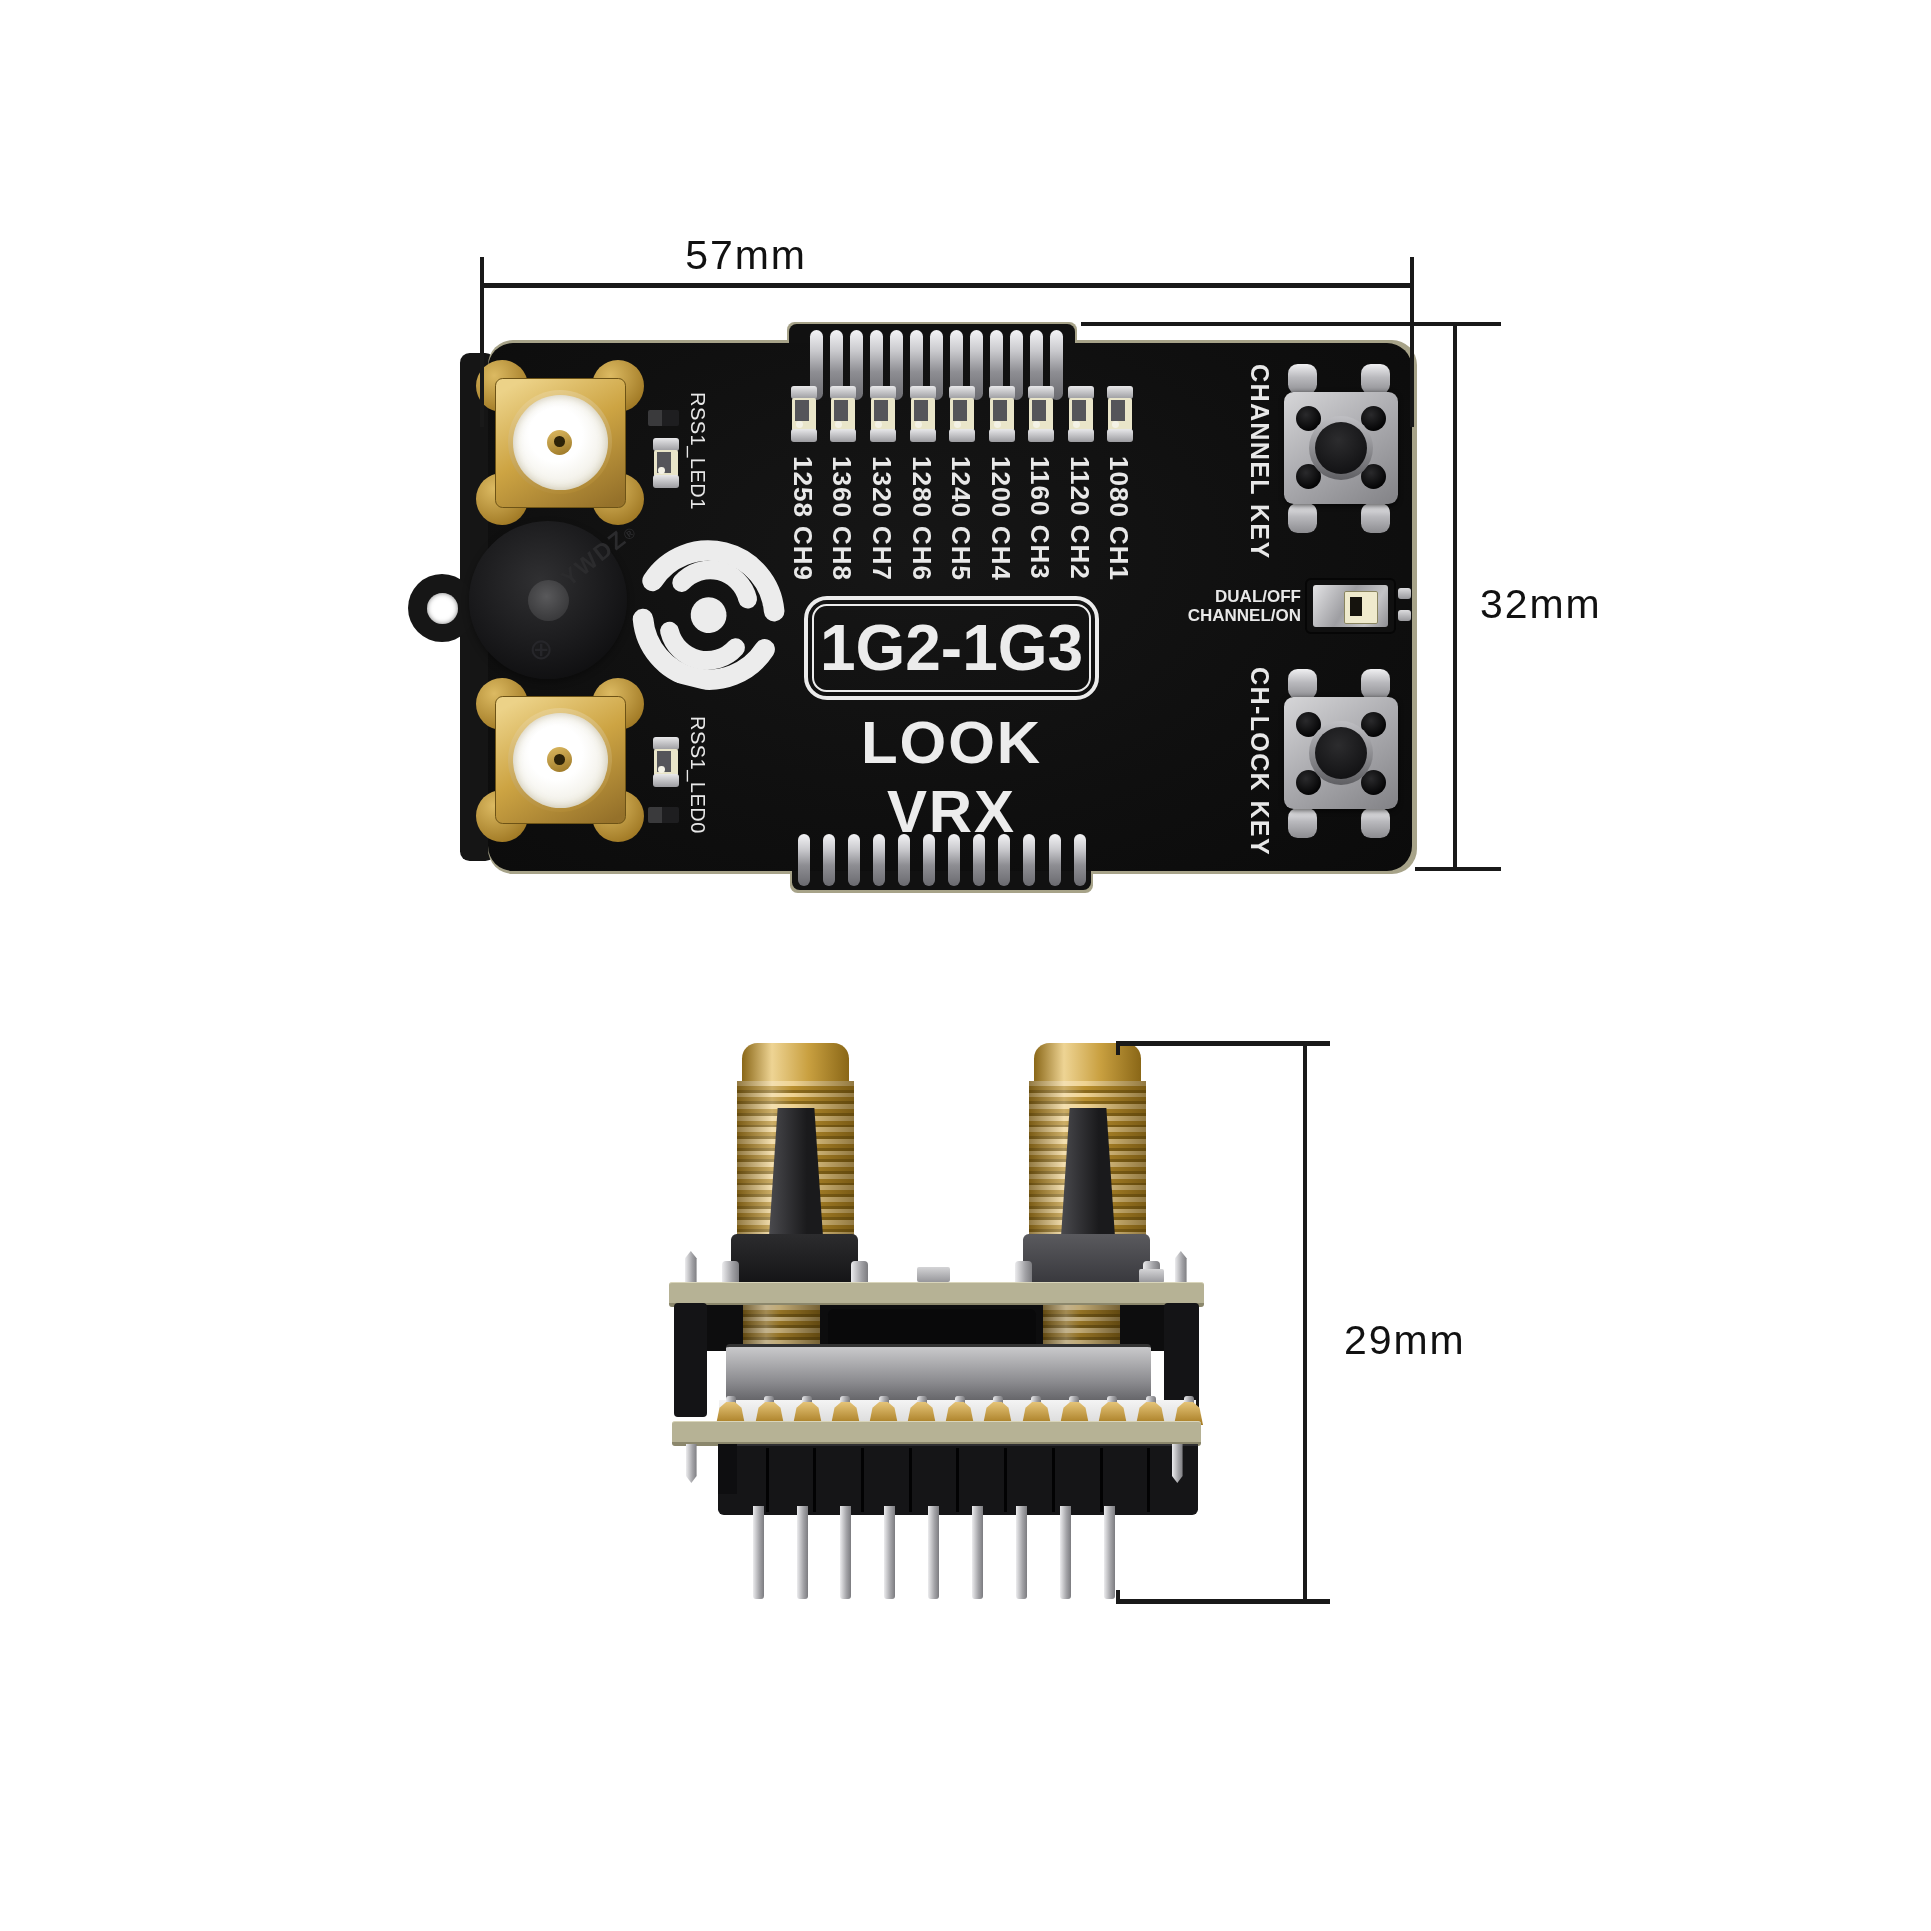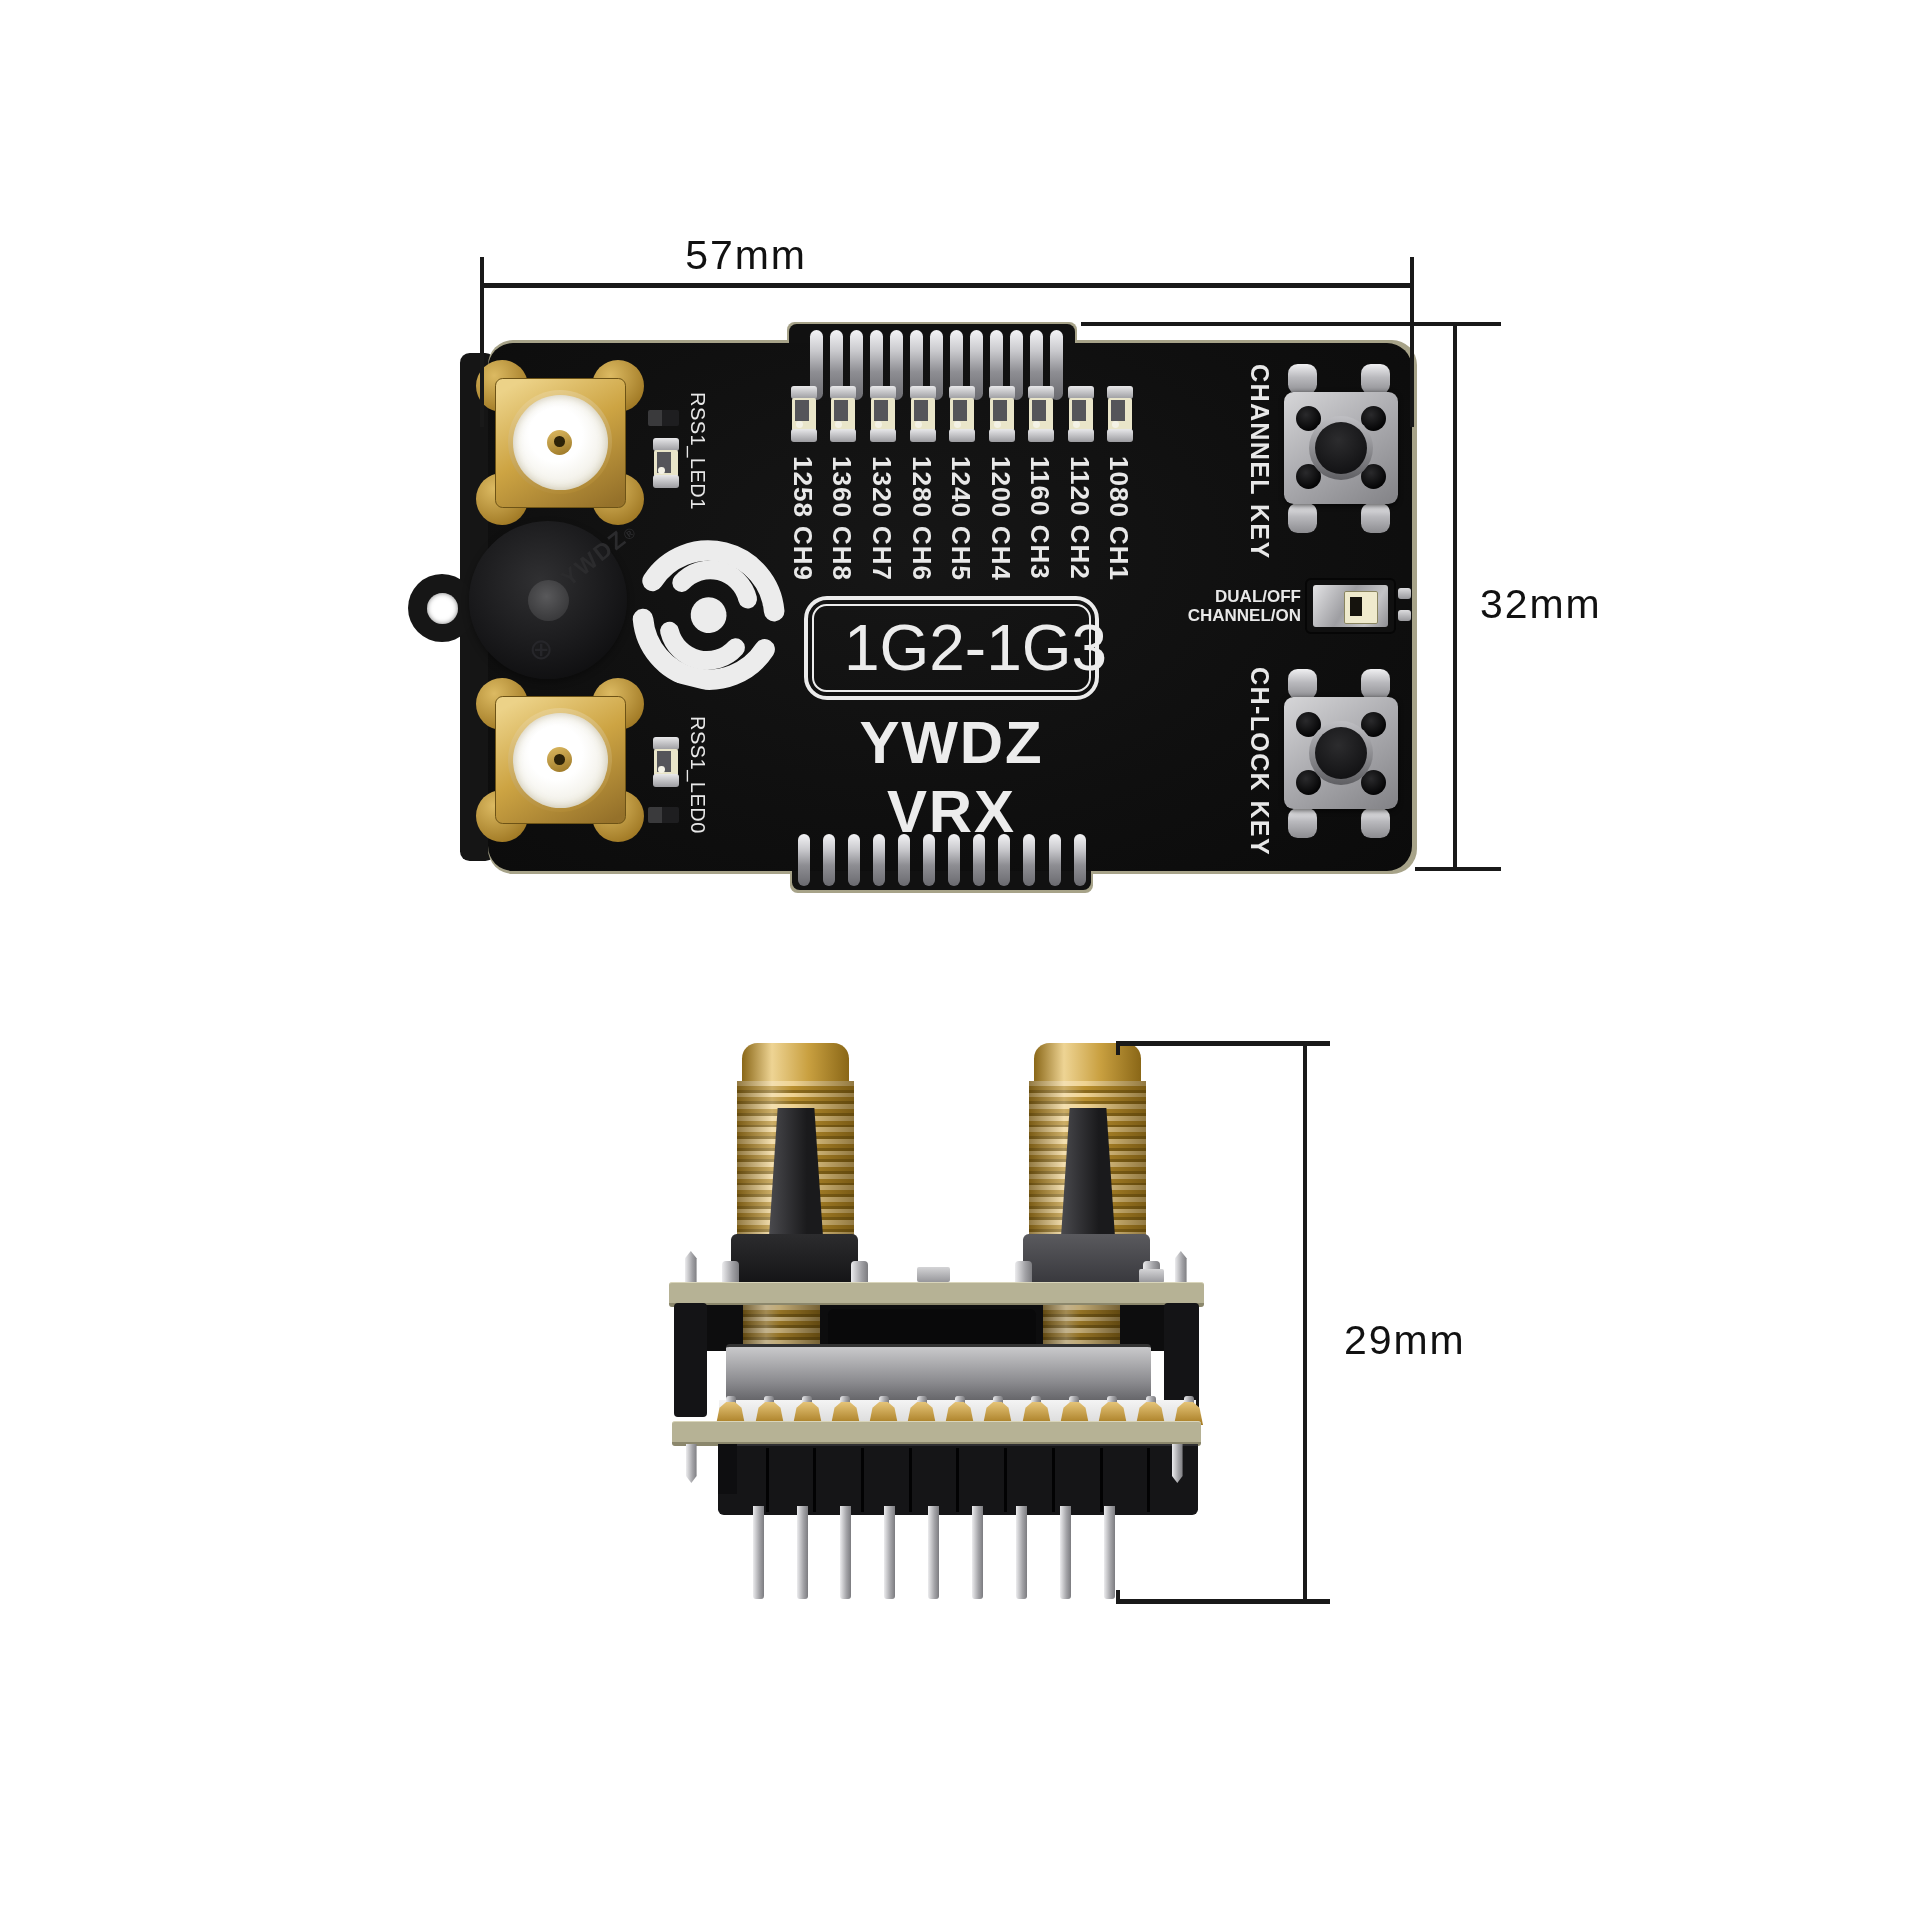--- a/index.html
+++ b/index.html
@@ -254,23 +254,23 @@
       <path d="M 62 90 A 43 43 0 0 1 138 90" stroke-width="21"></path>
       <circle cx="100" cy="118" r="20" fill="#ececec" stroke="none"></circle>
       <path d="M 62 146 A 43 43 0 0 0 138 146" stroke-width="21"></path>
       <path d="M 30 140 A 74 74 0 0 0 170 140" stroke-width="23"></path>
     </g>
   </svg>
 
   <div class="abs" style="left:804px;top:596px;width:295px;height:104px;border:4.8px solid #ececec;border-radius:23px;box-sizing:border-box;">
     <div class="abs" style="left:3.9px;top:3.9px;right:3.9px;bottom:3.9px;border:2.9px solid #ececec;border-radius:14.5px;"></div>
     <div class="abs" style="left:0;top:0;width:100%;height:100%;display:flex;align-items:center;justify-content:center;
-                color:#ececec;font-size:64px;font-weight:400;margin-left:24px;">1G2-1G3</div>
-  </div>
-  <div class="abs" style="left:804px;top:708px;width:295px;text-align:center;color:#ececec;font-size:60px;font-weight:700;letter-spacing:1.9px;">YWDZ VRX</div>
+                color:#ececec;font-size:64px;font-weight:700;">1G2-1G3</div>
+  </div>
+  <div class="abs" style="left:804px;top:708px;width:295px;text-align:center;color:#ececec;font-size:60px;font-weight:700;letter-spacing:1.9px;">LOOK VRX</div>
 
   <div class="vtext keylabel" style="left:1274px;top:364px;">CHANNEL KEY</div>
   <div>
     <div class="btn-pin" style="left:1288px;top:364px;"></div>
     <div class="btn-pin" style="left:1361px;top:364px;"></div>
     <div class="btn-pin" style="left:1288px;top:503px;"></div>
     <div class="btn-pin" style="left:1361px;top:503px;"></div>
     <div class="btn-square" style="left:1284px;top:392px;"></div>
     <div class="btn-hole" style="left:1296px;top:406px;"></div>
     <div class="btn-hole" style="left:1361px;top:406px;"></div>

